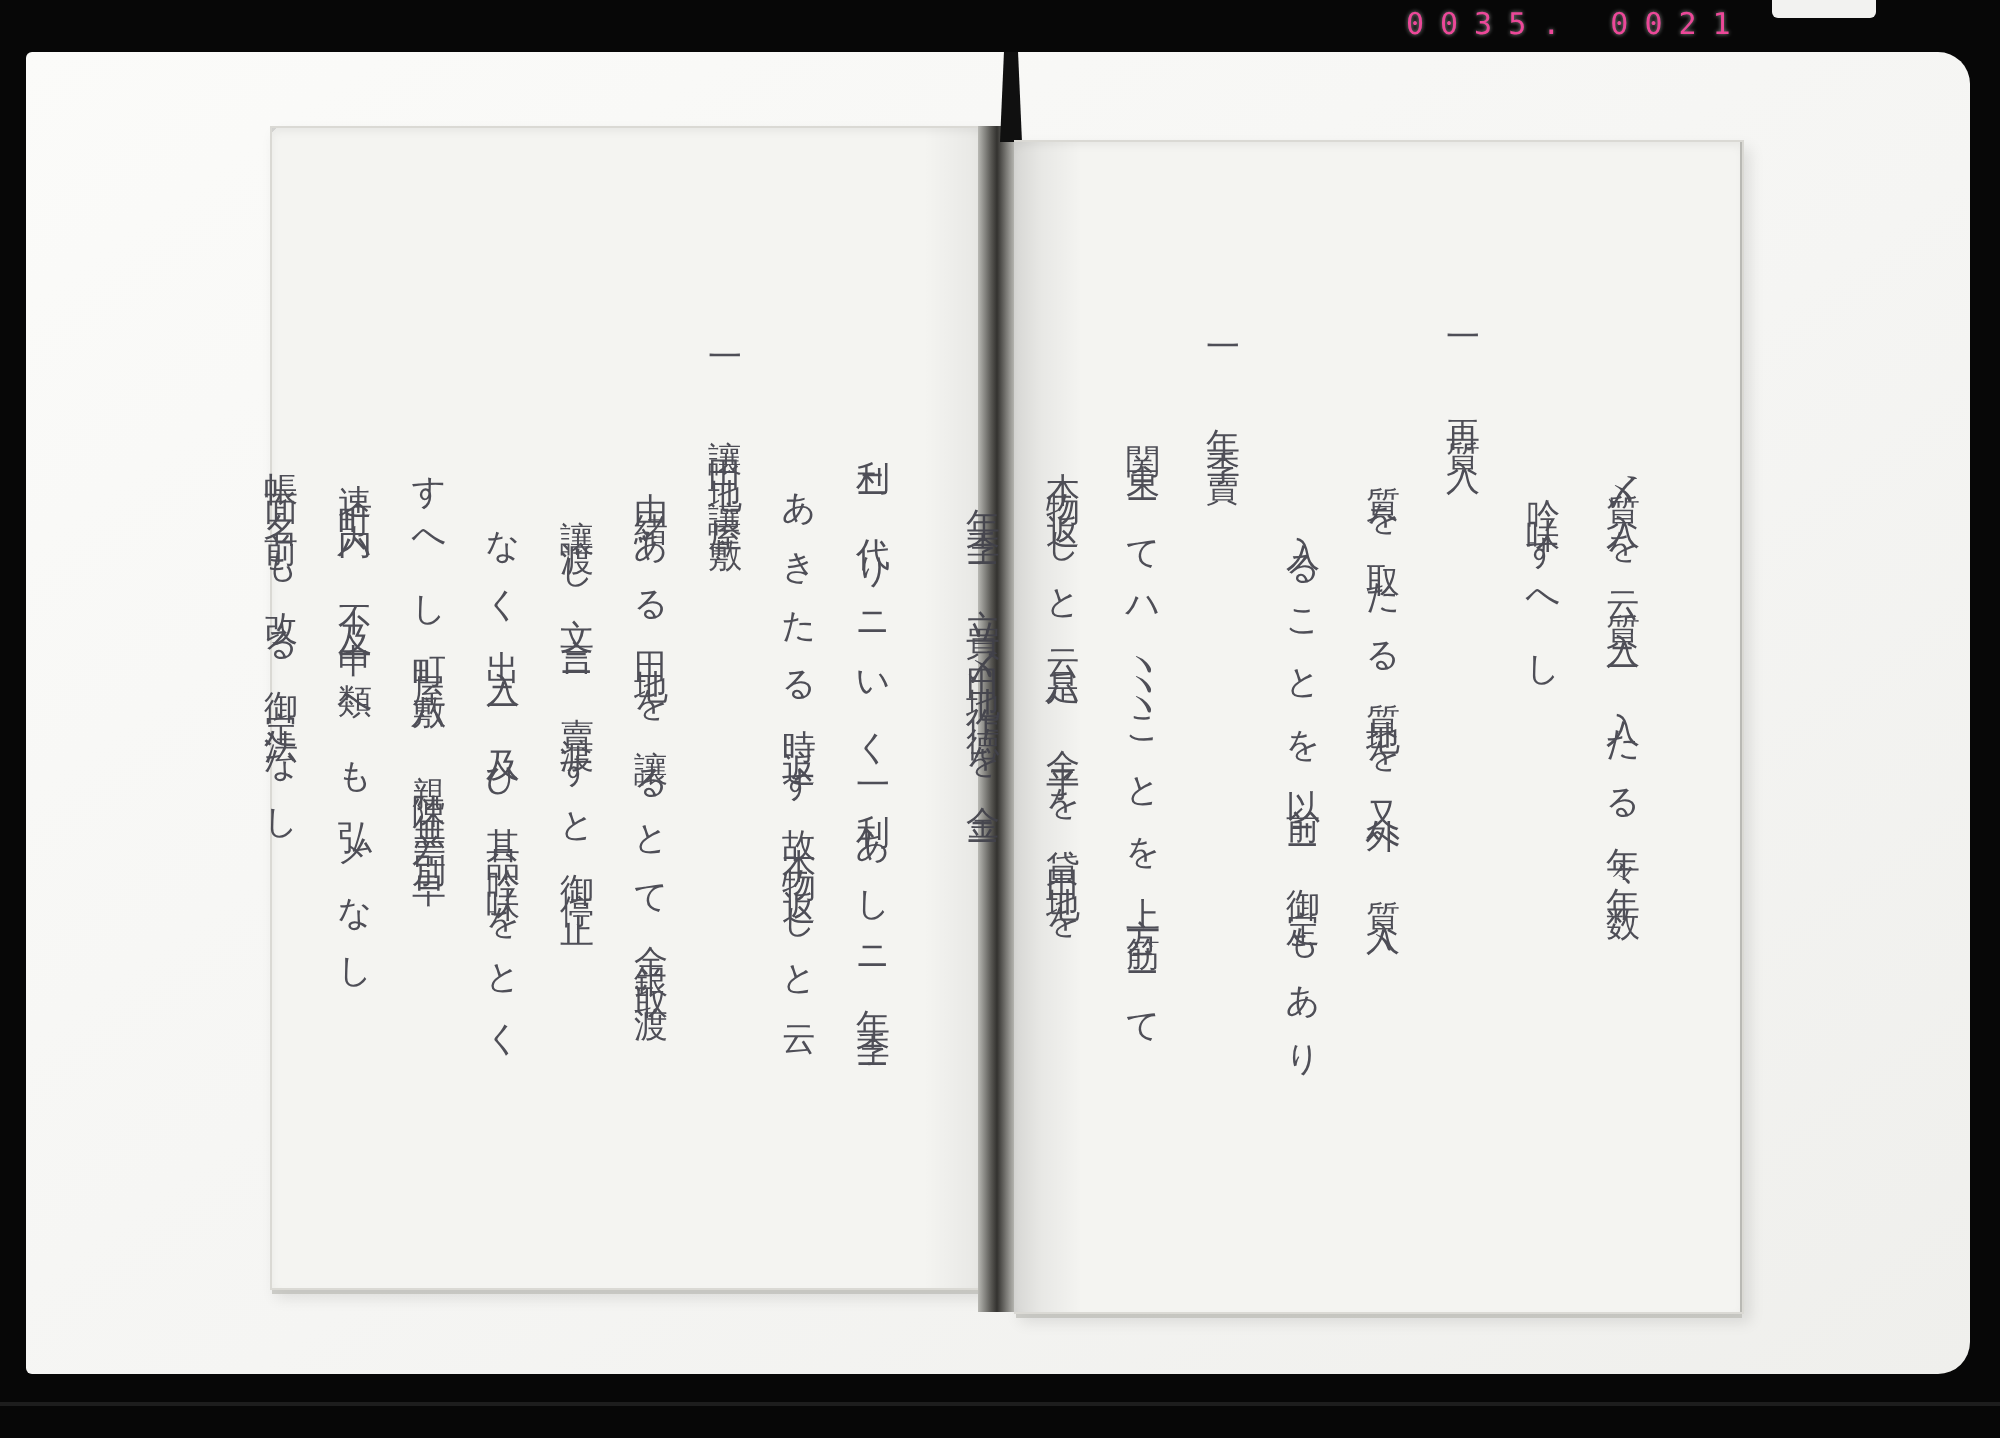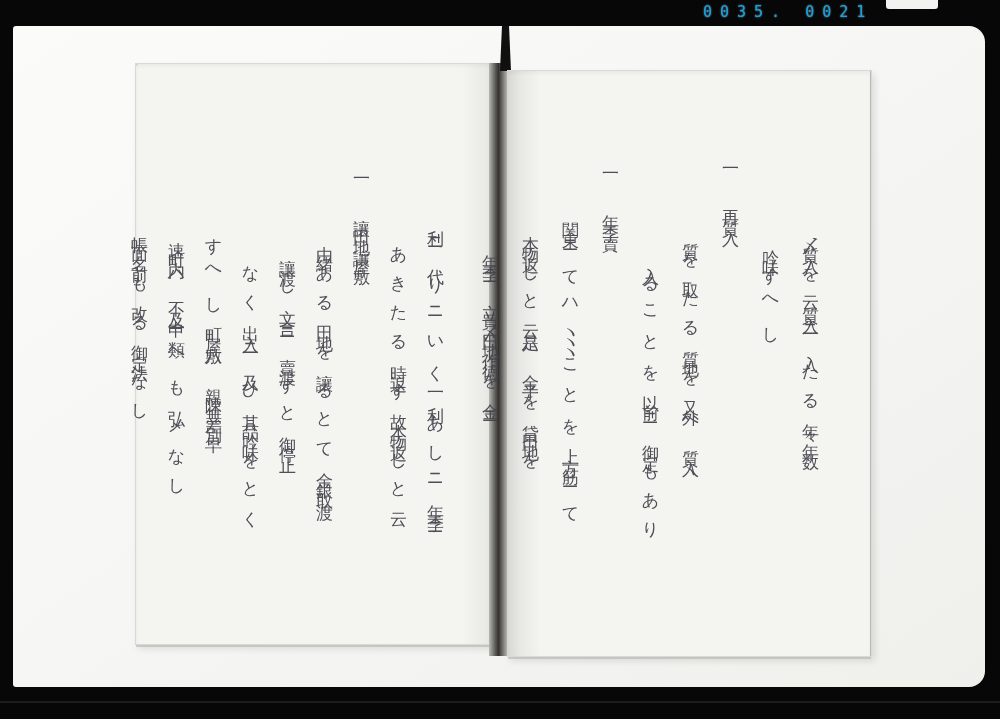--- a/index.html
+++ b/index.html
@@ -1,19 +1,19 @@
 <!DOCTYPE html>
 <html><head>
 <meta charset="utf-8">
 <style>
   html,body{margin:0;padding:0;background:#000;}
   .frame{position:relative;width:1000px;height:719px;background:#070707;overflow:hidden;
          font-family:"DejaVu Sans",sans-serif;}
   
-  .counter{position:absolute;left:703px;top:3px;color:#0ea5e9;
+  .counter{position:absolute;left:703px;top:3px;color:#ec4899;
            font-family:"DejaVu Sans Mono",monospace;font-size:15px;letter-spacing:8px;
            text-shadow:0 0 2px rgba(255,255,255,.55);white-space:pre;}
   .notch{position:absolute;left:886px;top:0;width:52px;height:9px;background:#f2f2f0;
          border-radius:0 0 3px 3px;}
   .film-seam{position:absolute;left:0;top:701px;width:100%;height:2px;background:#1d1d1d;}
   
   .mat{position:absolute;left:13px;top:26px;width:972px;height:661px;
        background:linear-gradient(145deg,#fbfbf9 0%,#f5f5f3 55%,#efefec 100%);
        border-radius:3px 16px 16px 3px;}
   

